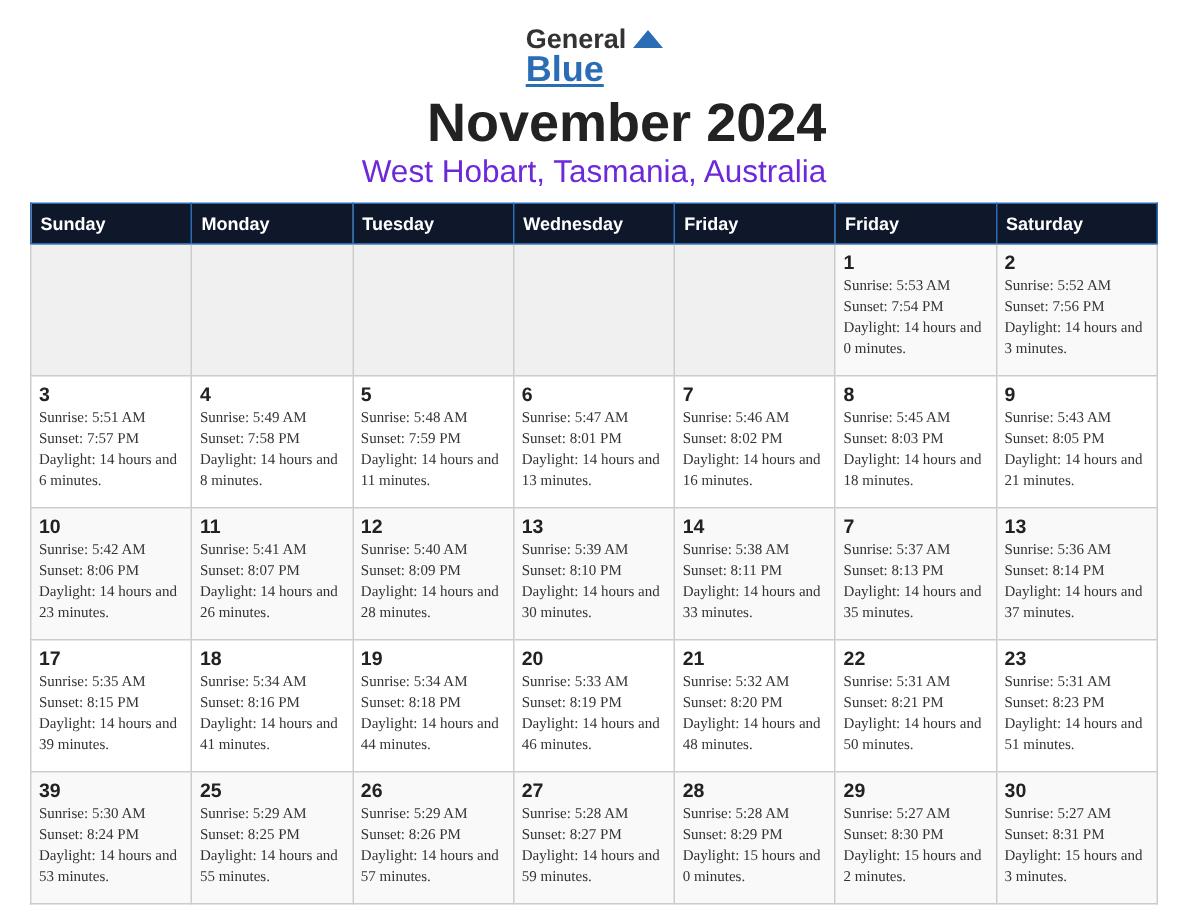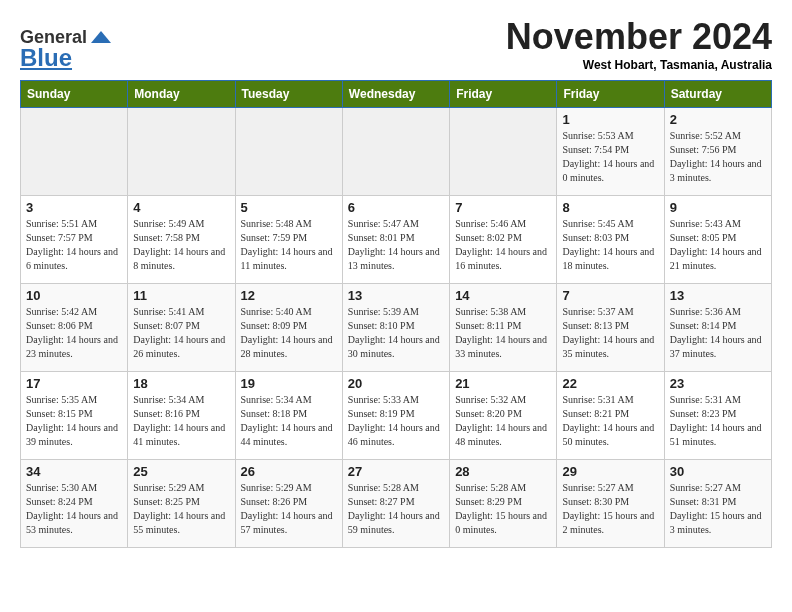--- a/index.html
+++ b/index.html
@@ -6,49 +6,50 @@
     body {
       font-family: Arial, sans-serif;
       background: #fff;
       width: 792px;
       min-height: 612px;
       padding: 16px 20px;
     }
     .header-section {
       display: flex;
       justify-content: space-between;
-      align-items: flex-end;
+      align-items: center;
       margin-bottom: 8px;
+      flex-direction: column;
     }
     .logo {
       display: flex;
       flex-direction: column;
       align-items: flex-start;
     }
     .title-section {
       text-align: right;
     }
     .month-title {
       font-size: 36px;
       font-weight: bold;
       color: #222;
       margin-left: 32px;
     }
     .location-title {
-      font-size: 12px;
-      color: #000000;
-      font-weight: bold;
+      font-size: 21px;
+      color: #6d28d9;
+      font-weight: normal;
     }
     .calendar {
       width: 100%;
       border-collapse: collapse;
       font-size: 11px;
     }
     .calendar thead tr th {
-      background-color: #4d7c0f;
+      background-color: #0f172a;
       color: #fff;
       text-align: left;
       padding: 6px 6px;
       font-size: 12px;
       font-weight: bold;
       border: 1px solid #2a6db5;
     }
     .calendar tbody tr td {
       vertical-align: top;
       border: 1px solid #ccc;
@@ -212,21 +213,21 @@
           <div class="day-number">22</div>
           <div class="day-info">Sunrise: 5:31 AM<br>Sunset: 8:21 PM<br>Daylight: 14 hours and 50 minutes.</div>
         </td>
         <td>
           <div class="day-number">23</div>
           <div class="day-info">Sunrise: 5:31 AM<br>Sunset: 8:23 PM<br>Daylight: 14 hours and 51 minutes.</div>
         </td>
       </tr>
       <tr>
         <td>
-          <div class="day-number">34</div>
+          <div class="day-number">39</div>
           <div class="day-info">Sunrise: 5:30 AM<br>Sunset: 8:24 PM<br>Daylight: 14 hours and 53 minutes.</div>
         </td>
         <td>
           <div class="day-number">25</div>
           <div class="day-info">Sunrise: 5:29 AM<br>Sunset: 8:25 PM<br>Daylight: 14 hours and 55 minutes.</div>
         </td>
         <td>
           <div class="day-number">26</div>
           <div class="day-info">Sunrise: 5:29 AM<br>Sunset: 8:26 PM<br>Daylight: 14 hours and 57 minutes.</div>
         </td>

